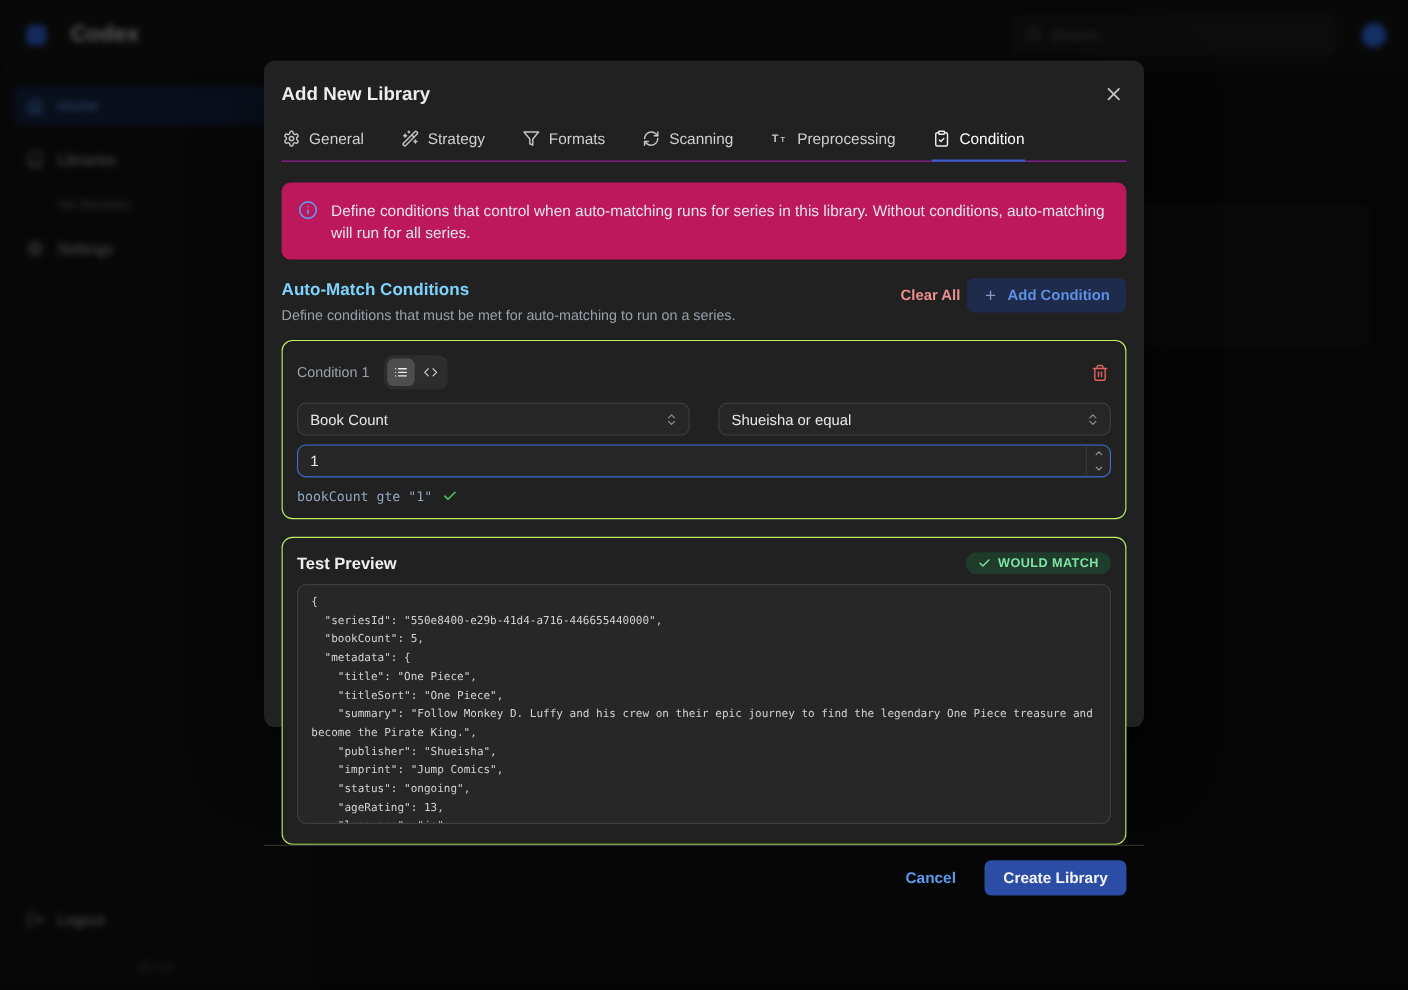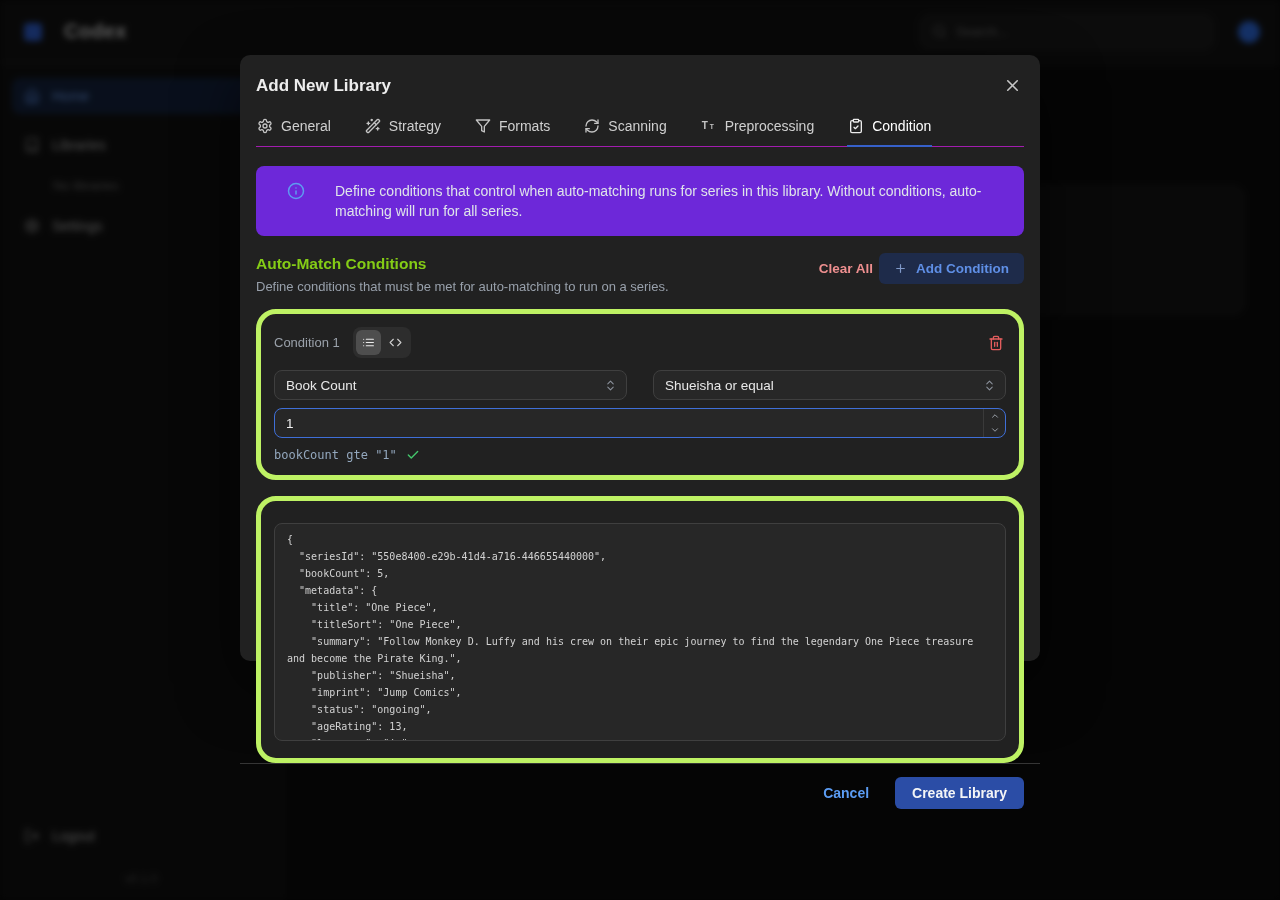--- a/index.html
+++ b/index.html
@@ -50,37 +50,37 @@
   .tabs { margin:21px 16px 0; display:flex; gap:32px; border-bottom:1px solid #a21caf; }
   .tab { display:flex; align-items:center; gap:8px; padding:0 1px 11px; font-size:14px; color:#cfcfcf;
     background:none; border:none; border-bottom:2px solid transparent; margin-bottom:-1px; cursor:pointer;
     font-family:"Liberation Sans", sans-serif; }
   .tab svg { color:#c4c4c4; }
   .tab.active { color:#ffffff; border-bottom-color:#3660c9; }
   .tab.active svg { color:#ececec; }
 
   .modal-body { padding:0 16px; flex:1; }
 
-  .banner { margin-top:19px; background:#6d28d9; border-radius:8px; padding:15px 16px 15px 31px;
-    display:flex; gap:30px; }
+  .banner { margin-top:19px; background:#be185d; border-radius:8px; padding:15px 16px 15px 15px;
+    display:flex; gap:12px; }
   .banner svg { color:#5e9bf0; flex:none; margin-top:1px; }
   .banner-text { color:#dfe4ea; font-size:14px; line-height:20px; }
 
   .section-row { margin-top:19px; display:flex; justify-content:space-between; align-items:flex-start; }
-  .section-title { font-size:15.5px; font-weight:600; color:#84cc16; }
+  .section-title { font-size:15.5px; font-weight:600; color:#7dd3fc; }
   .section-sub { font-size:13px; color:#98a0ab; margin-top:6px; }
   .section-actions { display:flex; align-items:center; margin-top:-2px; }
   .clear-all { background:none; border:none; color:#ee8f8f; font-size:13.5px; font-weight:bold;
     padding:8px 6px; cursor:pointer; font-family:"Liberation Sans", sans-serif; }
   .add-condition { background:#1e2b4a; border:none; border-radius:6px; color:#5f8fe6; font-size:13.5px;
     font-weight:600; padding:8px 15px; display:flex; align-items:center; gap:9px; cursor:pointer;
     font-family:"Liberation Sans", sans-serif; }
   .add-condition svg { color:#7f99c8; }
 
-  .card { margin-top:15px; background:#212121; border:5px solid #bef264; border-radius:20px; padding:13px; }
+  .card { margin-top:15px; background:#212121; border:1px solid #bef264; border-radius:10px; padding:13px; }
 
   .cond-head { display:flex; align-items:center; justify-content:space-between; }
   .cond-left { display:flex; align-items:center; gap:13px; }
   .cond-label { font-size:13px; color:#9aa1aa; }
   .toggle { background:#2d2d2d; border-radius:8px; padding:3px; display:flex; gap:2px; }
   .toggle-btn { width:25px; height:25px; border-radius:6px; border:none; background:transparent;
     display:grid; place-items:center; color:#cfcfcf; cursor:pointer; }
   .toggle-btn.selected { background:#4e4e4e; color:#ececec; }
   .trash-btn { background:none; border:none; color:#e25d5d; cursor:pointer; display:flex; padding:2px; }
 
@@ -390,20 +390,31 @@
         <span>bookCount gte "1"</span>
         <span style="display:flex">
           <svg width="14" height="14" viewBox="0 0 24 24" fill="none" stroke="currentColor" stroke-width="2.4" stroke-linecap="round" stroke-linejoin="round">
               <path d="M20 6 9 17l-5-5"></path>
             </svg>
         </span>
       </div>
     </div>
 
     <div class="card" style="margin-top:16px;">
+      <div class="test-head">
+        <div class="test-title">Test Preview</div>
+        <div class="badge">
+          <span style="display:flex">
+            <svg width="12" height="12" viewBox="0 0 24 24" fill="none" stroke="currentColor" stroke-width="2.6" stroke-linecap="round" stroke-linejoin="round">
+                <path d="M20 6 9 17l-5-5"></path>
+              </svg>
+          </span>
+          <span>WOULD MATCH</span>
+        </div>
+      </div>
       <textarea class="json-area" spellcheck="false" style="">{
   "seriesId": "550e8400-e29b-41d4-a716-446655440000",
   "bookCount": 5,
   "metadata": {
     "title": "One Piece",
     "titleSort": "One Piece",
     "summary": "Follow Monkey D. Luffy and his crew on their epic journey to find the legendary One Piece treasure and become the Pirate King.",
     "publisher": "Shueisha",
     "imprint": "Jump Comics",
     "status": "ongoing",

